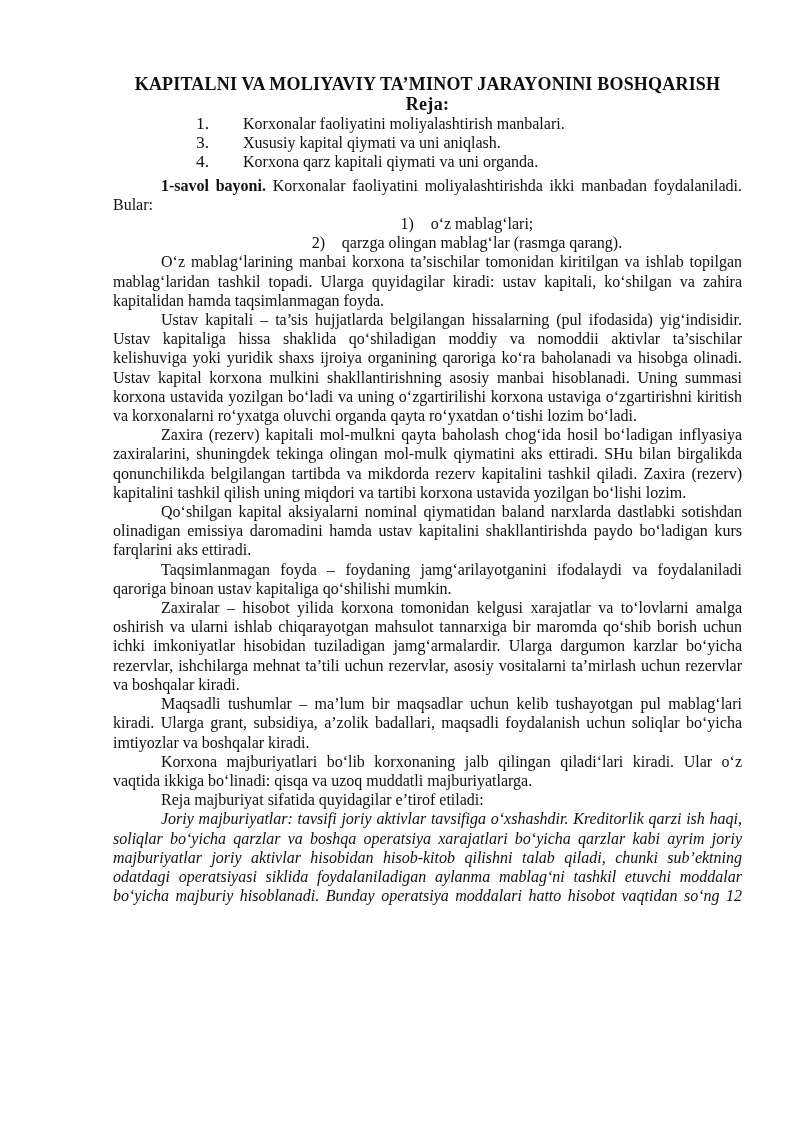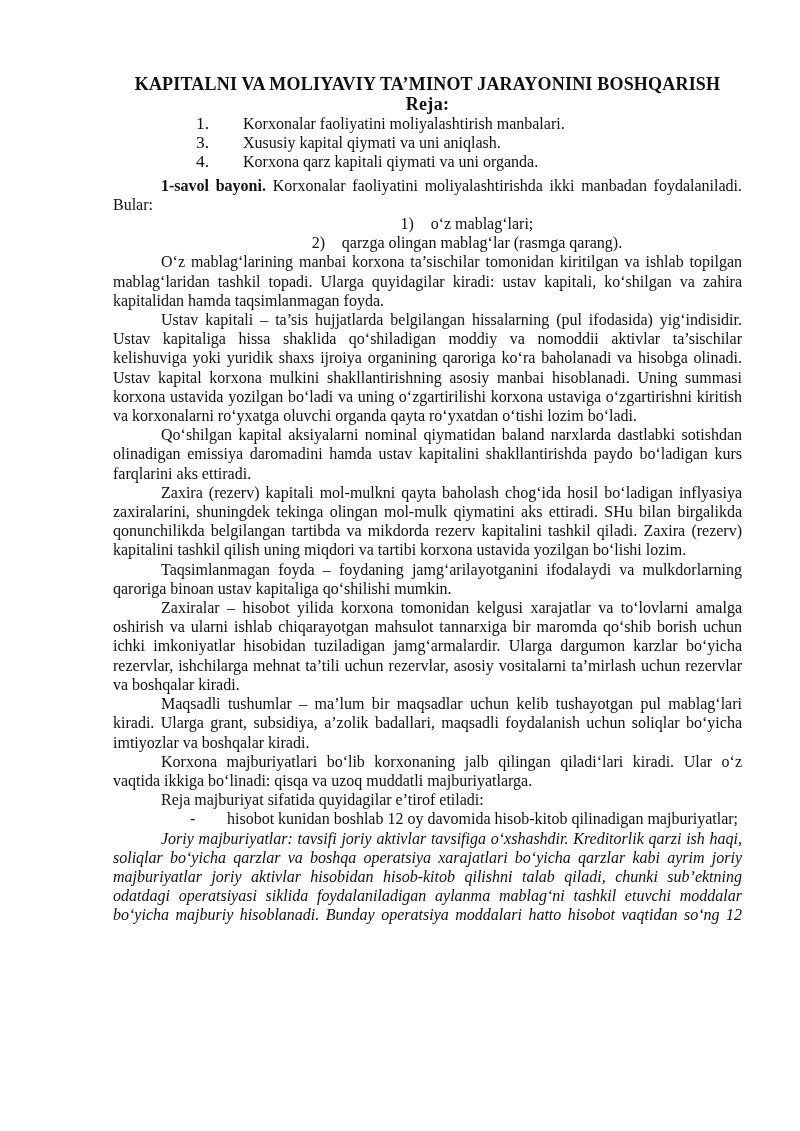--- a/index.html
+++ b/index.html
@@ -79,29 +79,26 @@
       <div class="src-row">
         <span class="src-num">1)</span><span>o‘z mablag‘lari;</span>
       </div>
       <div class="src-row">
         <span class="src-num">2)</span><span>qarzga olingan mablag‘lar (rasmga qarang).</span>
       </div>
     </div>
 
     <p class="para">O‘z mablag‘larining manbai korxona ta’sischilar tomonidan kiritilgan va ishlab topilgan mablag‘laridan tashkil topadi. Ularga quyidagilar kiradi: ustav kapitali, ko‘shilgan va zahira kapitalidan hamda taqsimlanmagan foyda.</p>
     <p class="para">Ustav kapitali – ta’sis hujjatlarda belgilangan hissalarning (pul ifodasida) yig‘indisidir. Ustav kapitaliga hissa shaklida qo‘shiladigan moddiy va nomoddii aktivlar ta’sischilar kelishuviga yoki yuridik shaxs ijroiya organining qaroriga ko‘ra baholanadi va hisobga olinadi. Ustav kapital korxona mulkini shakllantirishning asosiy manbai hisoblanadi. Uning summasi korxona ustavida yozilgan bo‘ladi va uning o‘zgartirilishi korxona ustaviga o‘zgartirishni kiritish va korxonalarni ro‘yxatga oluvchi organda qayta ro‘yxatdan o‘tishi lozim bo‘ladi.</p>
+    <p class="para">Zaxira (rezerv) kapitali mol-mulkni qayta baholash chog‘ida hosil bo‘ladigan inflyasiya zaxiralarini, shuningdek tekinga olingan mol-mulk qiymatini aks ettiradi. SHu bilan birgalikda qonunchilikda belgilangan tartibda va mikdorda rezerv kapitalini tashkil qiladi. Zaxira (rezerv) kapitalini tashkil qilish uning miqdori va tartibi korxona ustavida yozilgan bo‘lishi lozim.</p>
     <p class="para">Qo‘shilgan kapital aksiyalarni nominal qiymatidan baland narxlarda dastlabki sotishdan olinadigan emissiya daromadini hamda ustav kapitalini shakllantirishda paydo bo‘ladigan kurs farqlarini aks ettiradi.</p>
-    <p class="para">Zaxira (rezerv) kapitali mol-mulkni qayta baholash chog‘ida hosil bo‘ladigan inflyasiya zaxiralarini, shuningdek tekinga olingan mol-mulk qiymatini aks ettiradi. SHu bilan birgalikda qonunchilikda belgilangan tartibda va mikdorda rezerv kapitalini tashkil qiladi. Zaxira (rezerv) kapitalini tashkil qilish uning miqdori va tartibi korxona ustavida yozilgan bo‘lishi lozim.</p>
-    <p class="para">Taqsimlanmagan foyda – foydaning jamg‘arilayotganini ifodalaydi va mulkdorlarning qaroriga binoan ustav kapitaliga qo‘shilishi mumkin.</p>
+    <p class="para">Taqsimlanmagan foyda – foydaning jamg‘arilayotganini ifodalaydi va foydalaniladi qaroriga binoan ustav kapitaliga qo‘shilishi mumkin.</p>
     <p class="para">Zaxiralar – hisobot yilida korxona tomonidan kelgusi xarajatlar va to‘lovlarni amalga oshirish va ularni ishlab chiqarayotgan mahsulot tannarxiga bir maromda qo‘shib borish uchun ichki imkoniyatlar hisobidan tuziladigan jamg‘armalardir. Ularga dargumon karzlar bo‘yicha rezervlar, ishchilarga mehnat ta’tili uchun rezervlar, asosiy vositalarni ta’mirlash uchun rezervlar va boshqalar kiradi.</p>
     <p class="para">Maqsadli tushumlar – ma’lum bir maqsadlar uchun kelib tushayotgan pul mablag‘lari kiradi. Ularga grant, subsidiya, a’zolik badallari, maqsadli foydalanish uchun soliqlar bo‘yicha imtiyozlar va boshqalar kiradi.</p>
     <p class="para">Korxona majburiyatlari bo‘lib korxonaning jalb qilingan qiladi‘lari kiradi. Ular o‘z vaqtida ikkiga bo‘linadi: qisqa va uzoq muddatli majburiyatlarga.</p>
 
     <p class="para">Reja majburiyat sifatida quyidagilar e’tirof etiladi:</p>
 
-    <div class="dash-row">
-      <span class="dash-marker">-</span><span>hisobot kunidan boshlab 12 oy davomida hisob-kitob qilinadigan majburiyatlar;</span>
-    </div>
 
     <p class="para final">Joriy majburiyatlar: tavsifi joriy aktivlar tavsifiga o‘xshashdir. Kreditorlik qarzi ish haqi, soliqlar bo‘yicha qarzlar va boshqa operatsiya xarajatlari bo‘yicha qarzlar kabi ayrim joriy majburiyatlar joriy aktivlar hisobidan hisob-kitob qilishni talab qiladi, chunki sub’ektning odatdagi operatsiyasi siklida foydalaniladigan aylanma mablag‘ni tashkil etuvchi moddalar bo‘yicha majburiy hisoblanadi. Bunday operatsiya moddalari hatto hisobot vaqtidan so‘ng 12</p>
 
   </div>
 </div>
 
 </body></html>

